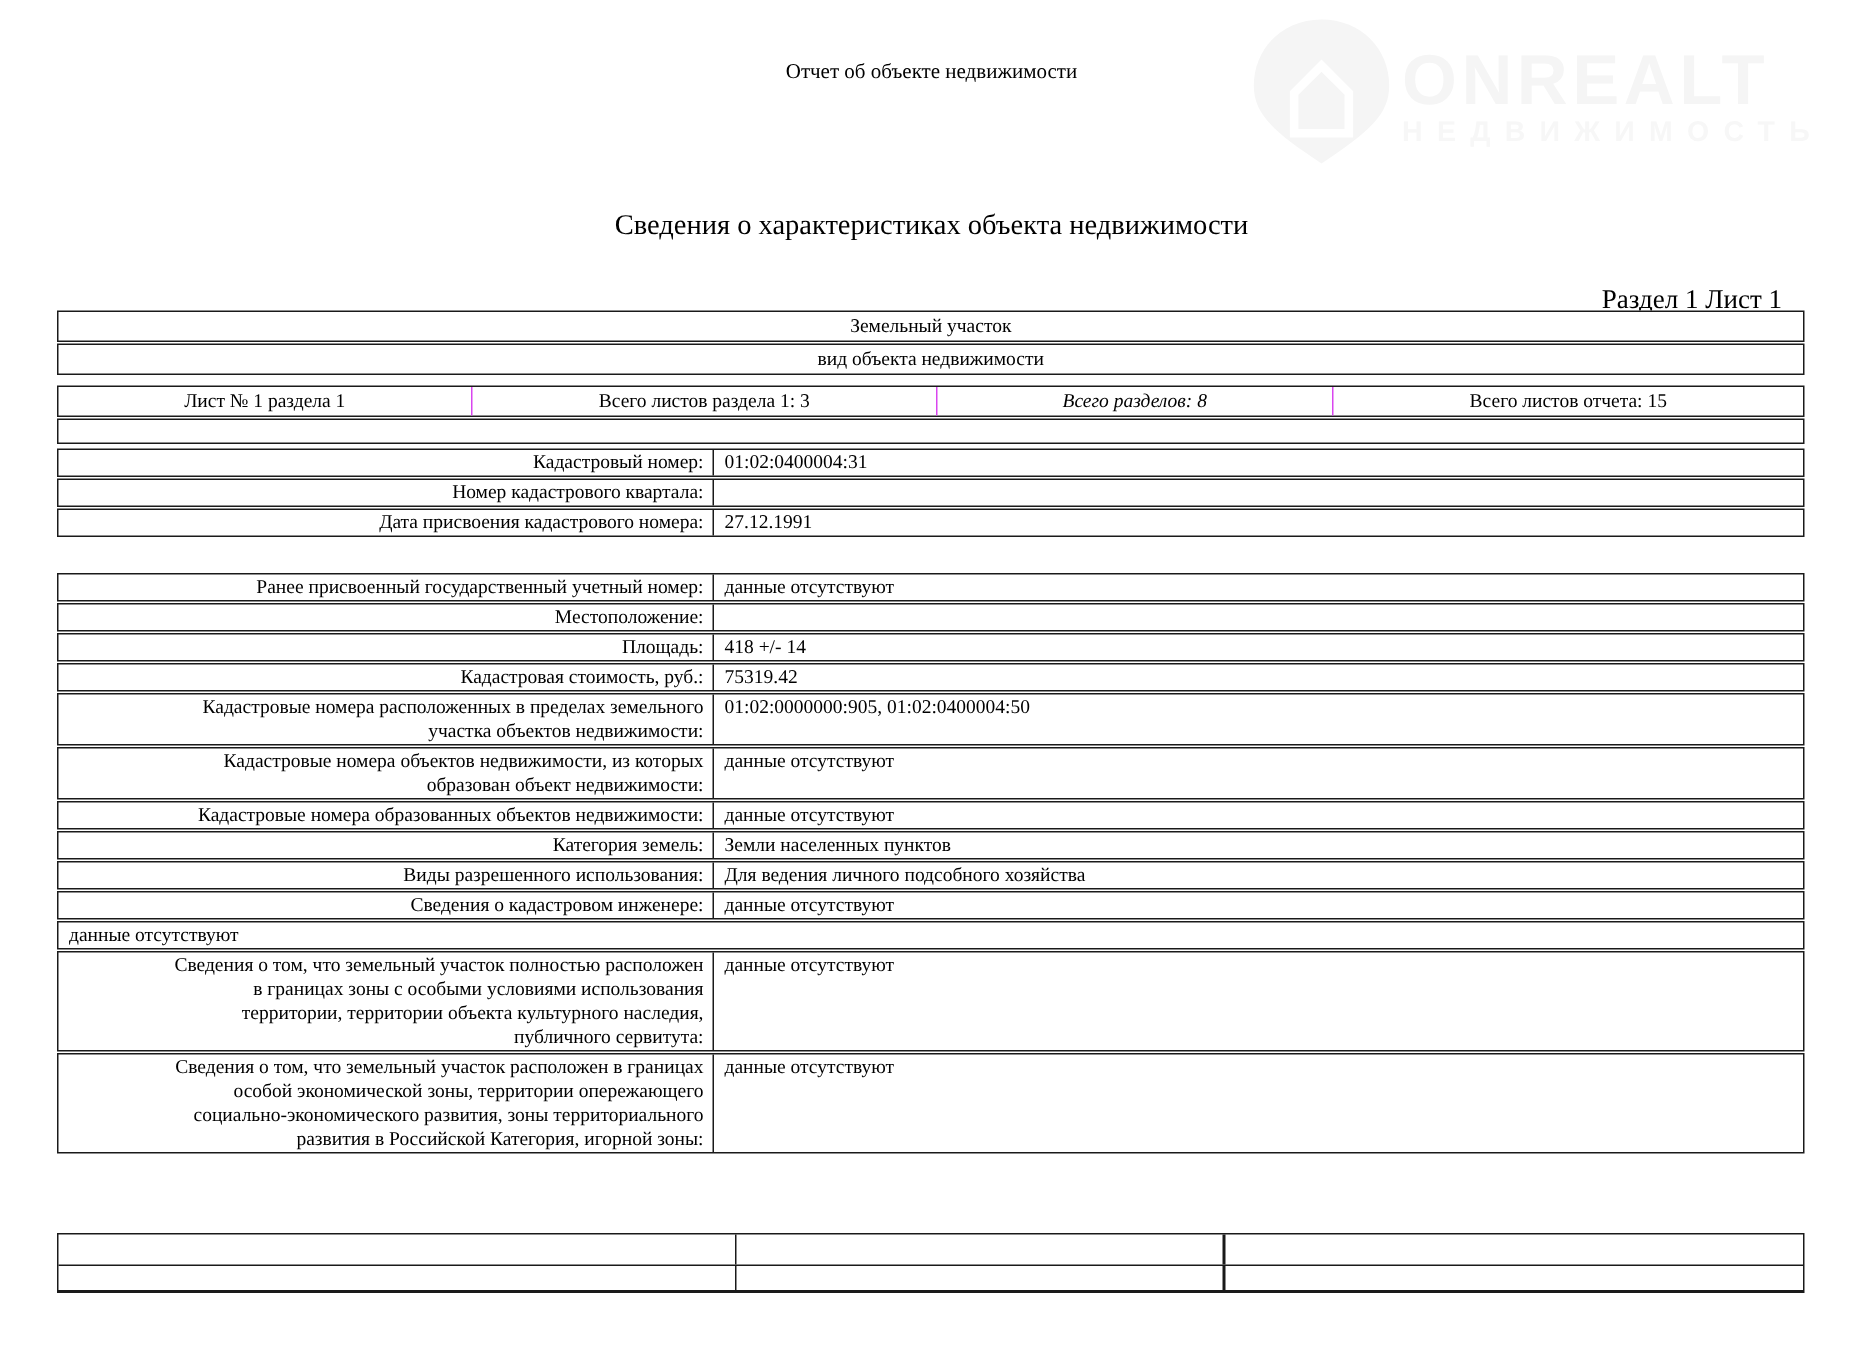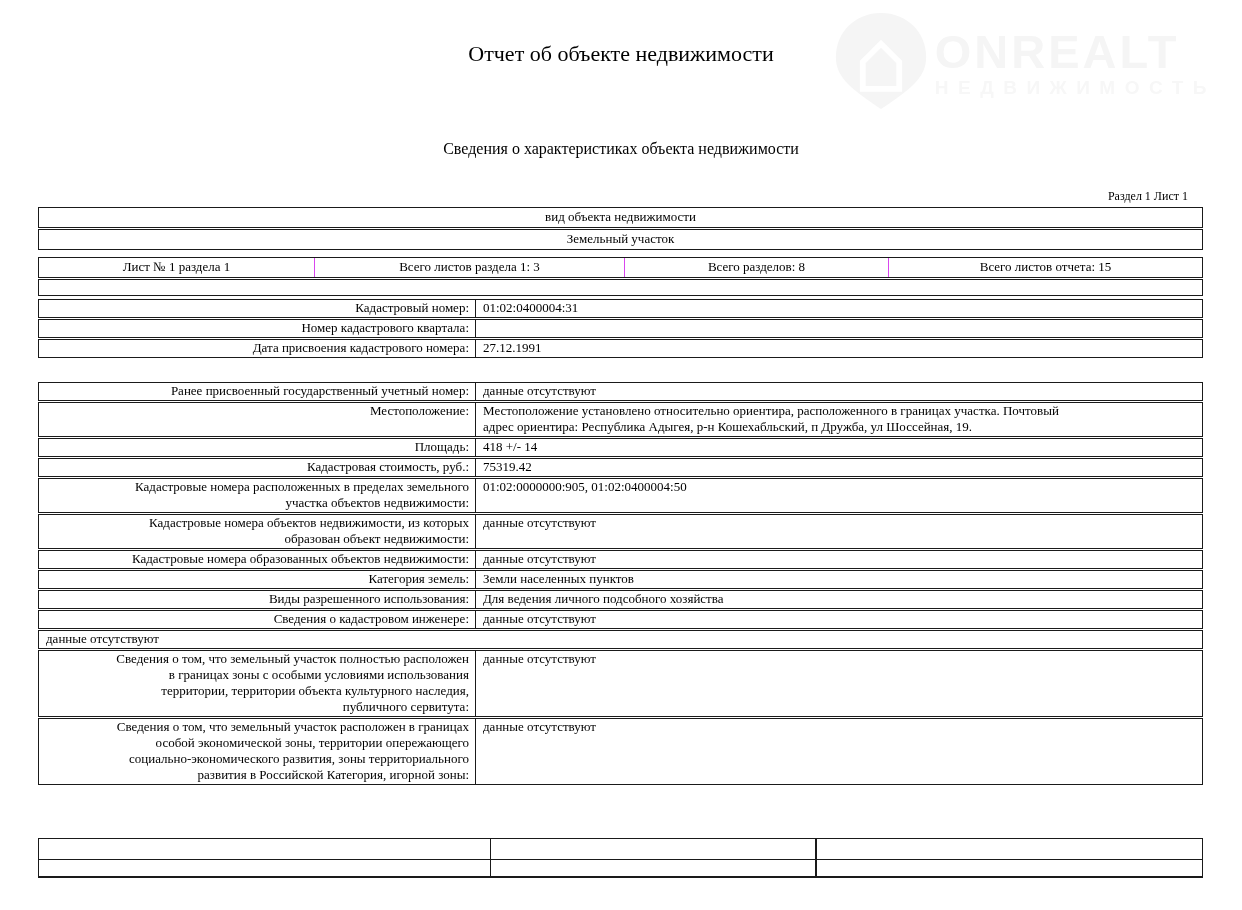--- a/index.html
+++ b/index.html
@@ -42,36 +42,36 @@
     color: #f7f7f7;
   }
 
   
   .doc-title {
     position: absolute;
     top: 41px;
     left: 0;
     width: 100%;
     text-align: center;
-    font-size: 22px;
+    font-size: 14px;
     font-weight: 400;
   }
   .doc-subtitle {
     position: absolute;
     top: 140px;
     left: 0;
     width: 100%;
     text-align: center;
-    font-size: 16px;
+    font-size: 19px;
   }
   .section-label {
     position: absolute;
     top: 189px;
     right: 54px;
-    font-size: 12px;
+    font-size: 18px;
   }
 
   
   .content {
     position: absolute;
     top: 207px;
     left: 38px;
     width: 1165px;
     font-size: 13px;
     line-height: 16px;
@@ -92,21 +92,21 @@
   .gap3 { margin-top: 3px; }
   .gap8 { margin-top: 24px; }
 
   .sheetinfo .cell {
     text-align: center;
     padding: 1px 4px 2px 4px;
     border-right: 1px solid #d946ef;
   }
   .sheetinfo .c1 { width: 276px; }
   .sheetinfo .c2 { width: 310px; }
-  .sheetinfo .c3 { width: 264px; }
+  .sheetinfo .c3 { width: 264px; font-style: italic; }
   .sheetinfo .c4 { flex: 1; border-right: none; }
 
   .empty-row { height: 17px; }
 
   .kv .label {
     width: 437px;
     border-right: 1px solid #1a1a1a;
     padding: 0 6px 1px 5px;
     white-space: pre-line;
     text-align: right;
@@ -150,24 +150,24 @@
   </div>
 
   <div class="doc-title">Отчет об объекте недвижимости</div>
   <div class="doc-subtitle">Сведения о характеристиках объекта недвижимости</div>
   <div class="section-label">Раздел 1 Лист 1</div>
 
   <div class="content">
 
     <div>
       <div class="rowbox">
+        <div class="center-cell">Земельный участок</div>
+      </div>
+      <div class="rowbox">
         <div class="center-cell">вид объекта недвижимости</div>
-      </div>
-      <div class="rowbox">
-        <div class="center-cell">Земельный участок</div>
       </div>
     </div>
 
     <div class="rowbox sheetinfo gap7">
       <div class="cell c1">Лист № 1 раздела 1</div>
       <div class="cell c2">Всего листов раздела 1: 3</div>
       <div class="cell c3">Всего разделов: 8</div>
       <div class="cell c4">Всего листов отчета: 15</div>
     </div>
 
@@ -187,22 +187,20 @@
       </div>
     </div>
 
     <div class="gap8">
       <div class="rowbox kv">
         <div class="label">Ранее присвоенный государственный учетный номер:</div>
         <div class="value">данные отсутствуют</div>
       </div>
       <div class="rowbox kv">
         <div class="label">Местоположение:</div>
-        <div class="value">Местоположение установлено относительно ориентира, расположенного в границах участка. Почтовый
-адрес ориентира: Республика Адыгея, р-н Кошехабльский, п Дружба, ул Шоссейная, 19.</div>
       </div>
       <div class="rowbox kv">
         <div class="label">Площадь:</div>
         <div class="value">418 +/- 14</div>
       </div>
       <div class="rowbox kv">
         <div class="label">Кадастровая стоимость, руб.:</div>
         <div class="value">75319.42</div>
       </div>
       <div class="rowbox kv">

